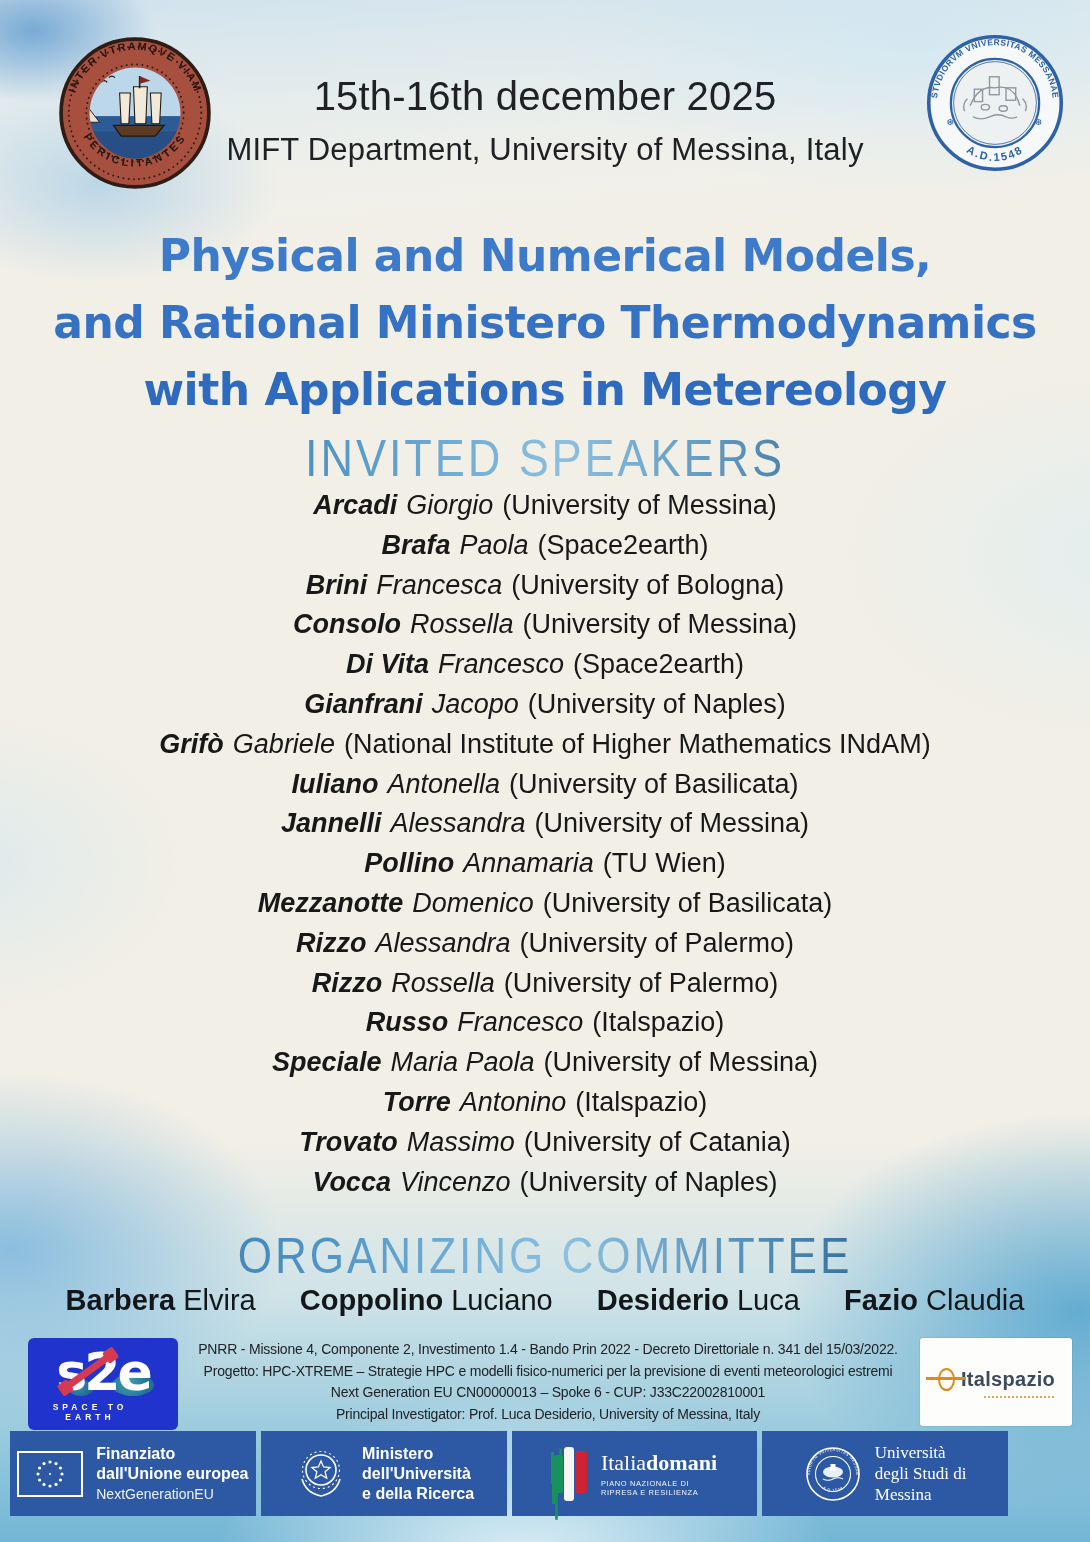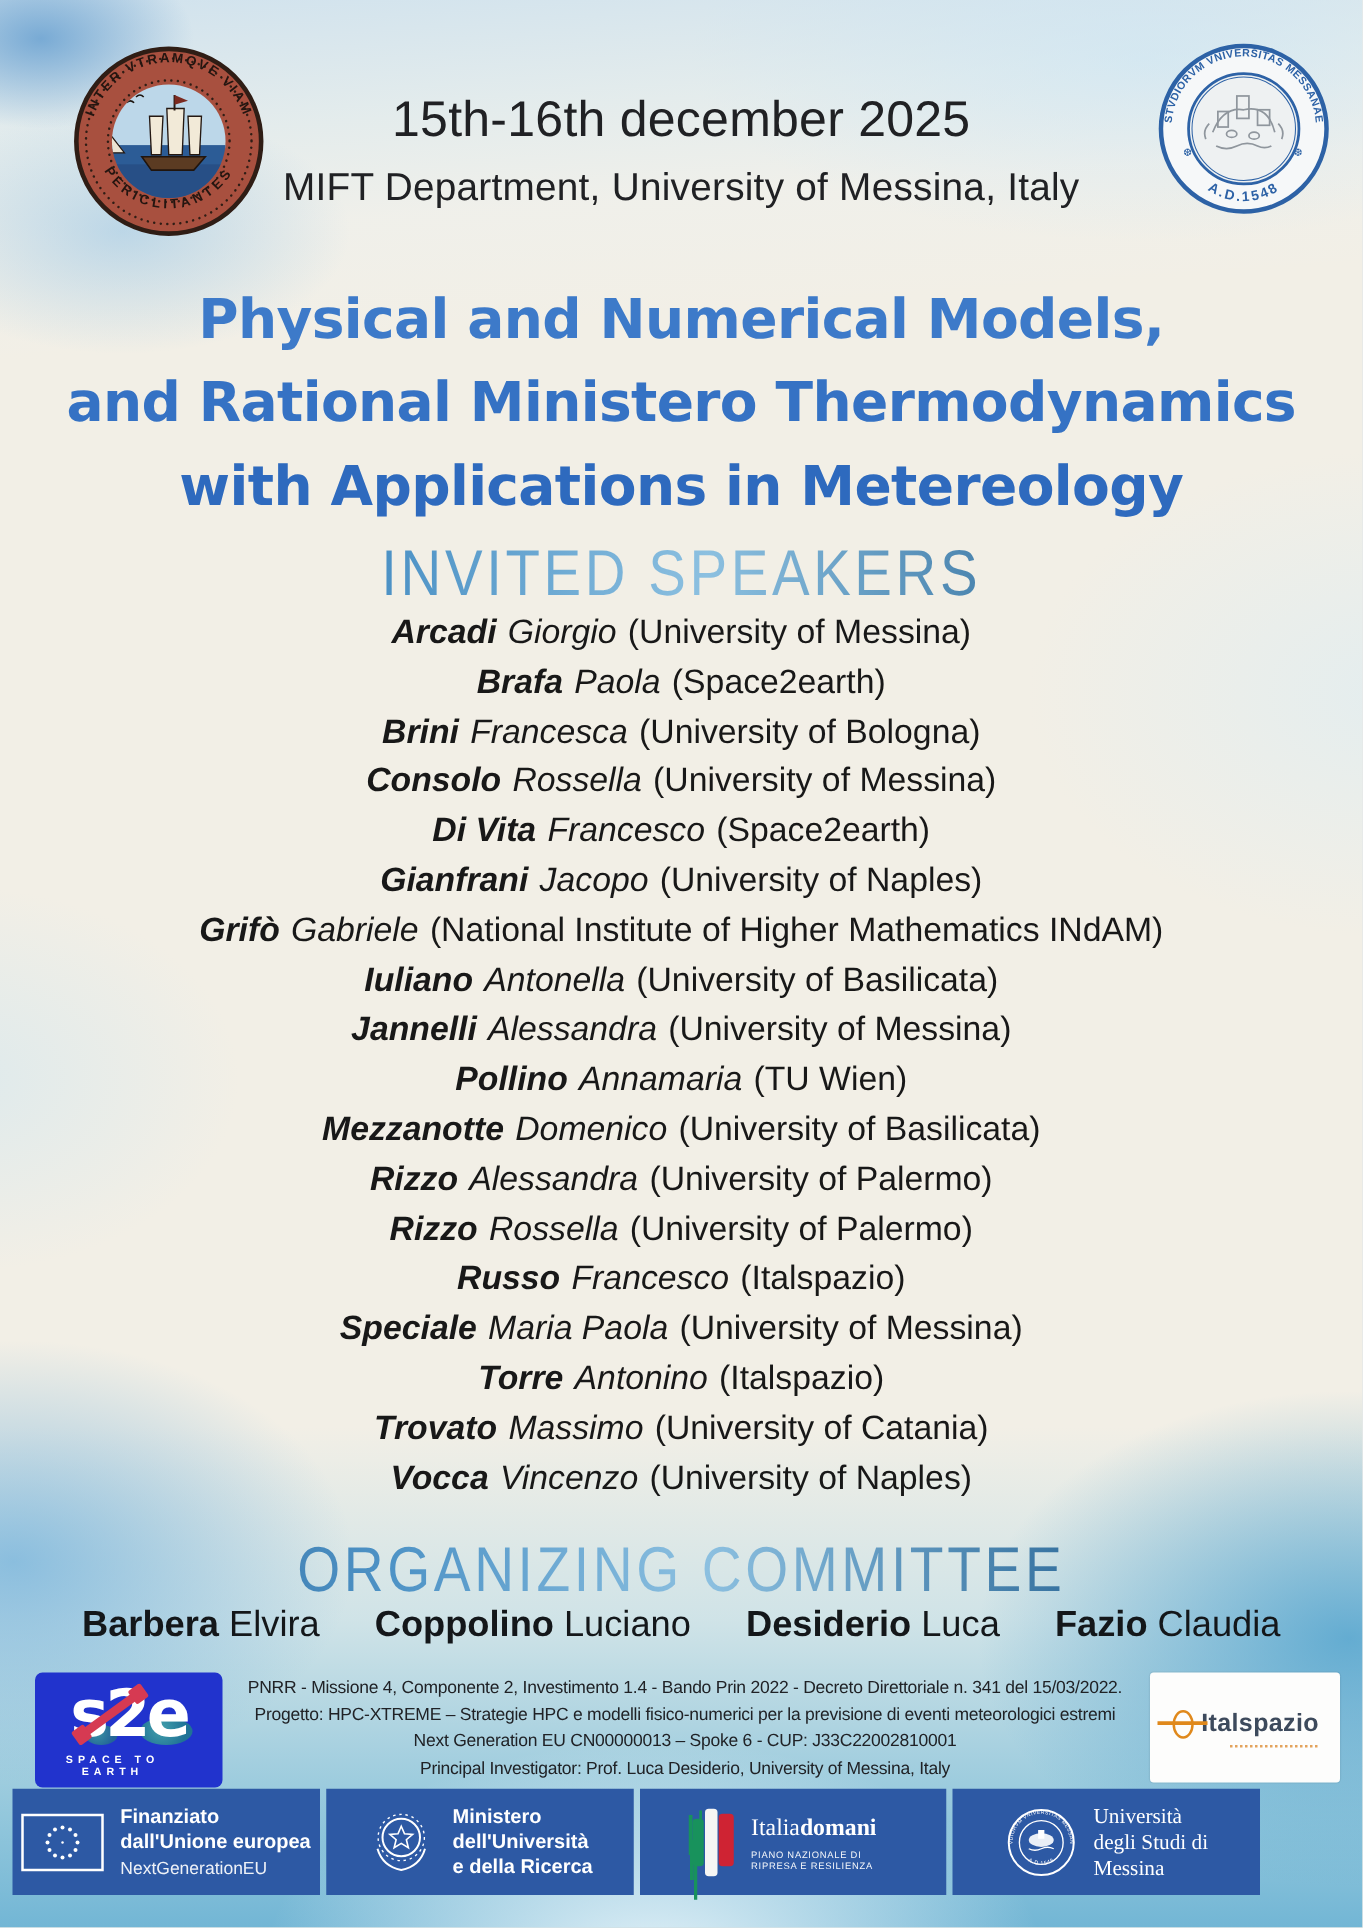--- a/index.html
+++ b/index.html
@@ -88,21 +88,21 @@
       -6px -10.4px 0 .6px #fff,0 -12px 0 .6px #fff,6px -10.4px 0 .6px #fff,10.4px -6px 0 .6px #fff;}
   .p-text{font-size:16px;line-height:20px;font-weight:bold;text-align:left;}
   .p-text .light{font-weight:normal;opacity:.92;font-size:14px;}
   .it-flag{width:40px;height:62px;position:relative;flex:none;}
   .it-bar{position:absolute;border-radius:3px;}
   .it-green{left:6px;top:12px;width:9px;height:38px;background:#18925c;
             box-shadow:-6px -6px 0 -3px #18925c,-5px 14px 0 -3px #18925c,-2px 30px 0 -3.2px #18925c,2px -10px 0 -3.4px #18925c;}
   .it-white{left:16px;top:4px;width:10px;height:54px;background:#f6f6f4;}
   .it-red{left:27px;top:8px;width:12px;height:42px;background:#cf2333;}
   .domani-text{text-align:left;font-family:"Liberation Serif",serif;}
-  .domani-brand{font-size:19px;line-height:24px;}
+  .domani-brand{font-size:22px;line-height:24px;}
   .domani-brand .b{font-weight:bold;}
   .domani-sub{font-size:7.5px;letter-spacing:.6px;width:120px;margin-top:4px;font-family:"Liberation Sans",sans-serif;opacity:.95;}
   .unime-text{font-family:"Liberation Serif",serif;font-size:17px;line-height:21px;text-align:left;}
   svg text{font-family:"Liberation Sans",sans-serif;}
 </style>
 </head>
 <body>
 
 <div class="poster">
 

